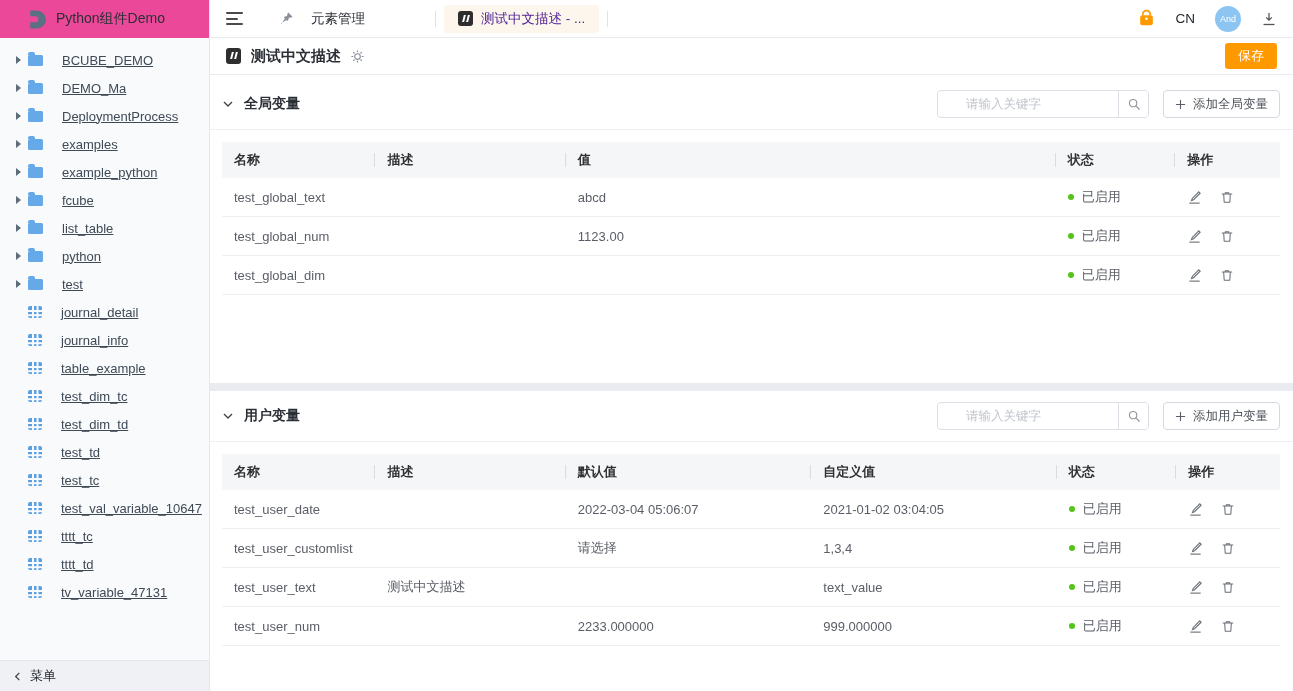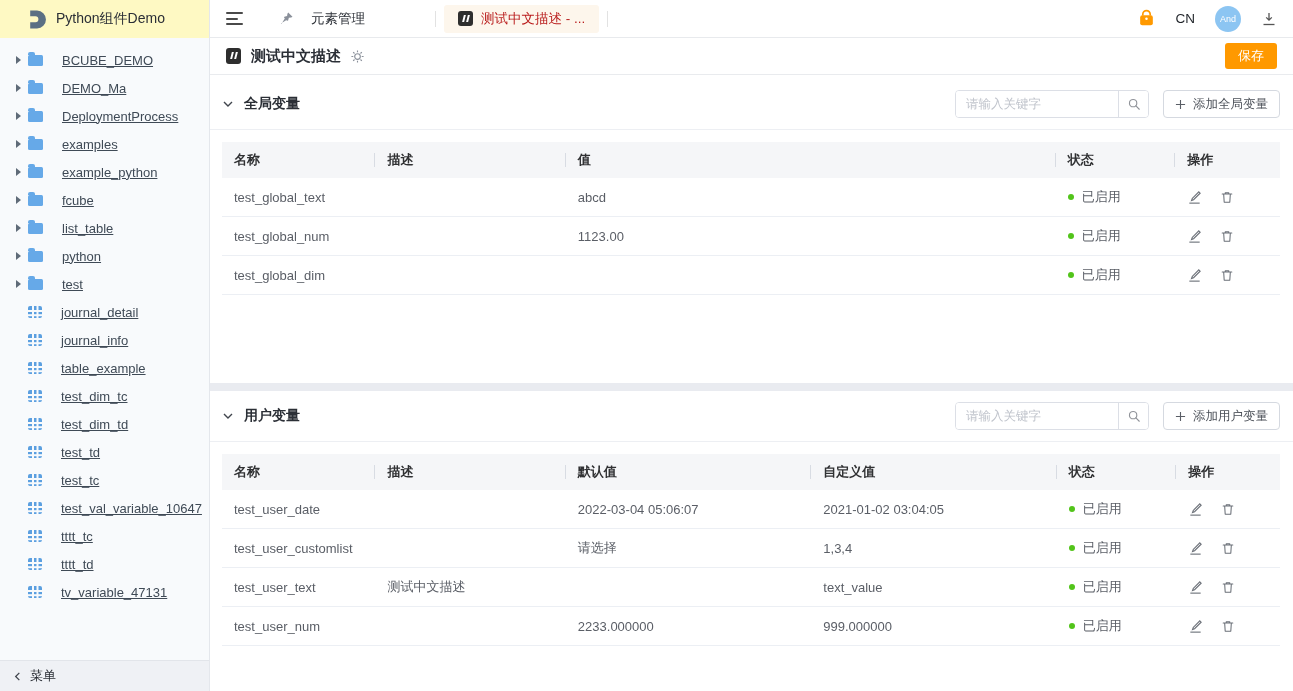--- a/index.html
+++ b/index.html
@@ -3,21 +3,21 @@
 <meta charset="utf-8">
 <style>
   * { box-sizing: border-box; margin: 0; padding: 0; }
   html,body { width:1293px; height:691px; overflow:hidden; }
   body {
     font-family: "Liberation Sans", "DejaVu Sans", sans-serif;
     display:flex; background:#fff; color:#303133; font-size:13px;
   }
   
   .sidebar { width:210px; flex:0 0 210px; background:#f8fafc; border-right:1px solid #e4e7ec; display:flex; flex-direction:column; }
-  .logo { height:38px; background:#fef9c3; display:flex; align-items:center; padding-left:26px; gap:9px; flex:0 0 38px; }
+  .logo { height:38px; background:#ec4899; display:flex; align-items:center; padding-left:26px; gap:9px; flex:0 0 38px; }
   .logo-text { font-size:14px; color:#2b2f36; }
   .tree { flex:1; padding-top:8px; overflow:hidden; }
   .titem { height:28px; display:flex; align-items:center; padding-left:8px; color:#3f4a56; cursor:pointer; }
   .caretbox { width:20px; display:flex; justify-content:center; align-items:center; flex:0 0 20px; }
   .caret { width:0; height:0; border-left:5px solid #5f6b78; border-top:4px solid transparent; border-bottom:4px solid transparent; }
   .fico { width:15px; height:11px; background:#66a9e8; border-radius:1.5px; position:relative; flex:0 0 15px; }
   .fico::before { content:""; position:absolute; top:-3px; left:0; width:7px; height:3px; background:#66a9e8; border-radius:2px 2px 0 0; }
   .gico { width:14px; height:12px; border-radius:2px; background:#5b9fe0; position:relative; overflow:hidden; flex:0 0 14px; }
   .gico::before { content:""; position:absolute; left:4px; top:0; width:2px; height:100%; background:#f8fafc; box-shadow:4.5px 0 0 #f8fafc; }
   .gico::after { content:""; position:absolute; top:3.5px; left:0; height:2px; width:100%; background:#f8fafc; box-shadow:0 4.2px 0 #f8fafc; }
@@ -26,39 +26,39 @@
 
   
   .main { flex:1; display:flex; flex-direction:column; min-width:0; }
   .topbar { height:38px; flex:0 0 38px; border-bottom:1px solid #e8eaed; display:flex; align-items:center; padding:0 16px; }
   .hamb { width:17px; height:13px; display:flex; flex-direction:column; justify-content:space-between; cursor:pointer; }
   .hamb i { height:2px; background:#4a4a4a; border-radius:1px; }
   .hamb i:nth-child(2){ width:70%; }
   .menu-tab { display:flex; align-items:center; gap:17px; margin-left:36px; font-size:13.5px; color:#2b2f36; cursor:pointer; }
   .tabs { margin-left:70px; display:flex; align-items:center; }
   .tabdiv { width:1px; height:16px; background:#e2e2e2; }
-  .active-tab { margin:0 8px; background:#fdf6ec; color:#b91c1c; height:28px; border-radius:3px; display:flex; align-items:center; gap:8px; padding:0 14px; font-size:13.5px; cursor:pointer; white-space:nowrap; }
+  .active-tab { margin:0 8px; background:#fdf6ec; color:#4c1d95; height:28px; border-radius:3px; display:flex; align-items:center; gap:8px; padding:0 14px; font-size:13.5px; cursor:pointer; white-space:nowrap; }
   .sq { width:15px; height:15px; background:#2e2e2e; border-radius:3px; position:relative; flex:0 0 15px; }
   .sq::before,.sq::after { content:""; position:absolute; top:4px; width:2px; height:7px; background:#fff; transform:skewX(-14deg); }
   .sq::before{ left:5px; } .sq::after{ left:9px; }
   .sq.big{ width:16px; height:16px; }
   .topbar-right { margin-left:auto; display:flex; align-items:center; gap:20px; }
   .lang { font-size:13.5px; color:#1f2329; cursor:pointer; }
   .avatar { width:26px; height:26px; border-radius:50%; background:#8cc5f2; color:#fff; font-size:9px; display:flex; align-items:center; justify-content:center; cursor:pointer; }
 
   .pagehead { height:37px; flex:0 0 37px; border-bottom:1px solid #e9ebee; display:flex; align-items:center; padding:0 16px; }
   .ptitle { font-size:15px; font-weight:bold; color:#2b2f36; margin:0 9px 0 10px; }
   .savebtn { margin-left:auto; background:#ff9900; color:#fff; height:26px; padding:0 13px; border-radius:3px; font-size:13px; border:none; cursor:pointer; }
 
   .content { flex:1; background:#fff; overflow:hidden; }
   .section { padding:0 13px 0 12px; }
   .sechead { height:34px; margin-top:12px; display:flex; align-items:center; }
   .sectitle { font-size:14px; font-weight:bold; color:#2b2f36; margin-left:10px; }
   .secright { margin-left:auto; display:flex; gap:14px; align-items:center; }
-  .searchgrp { display:flex; height:28px; border:1px solid #dcdfe6; border-radius:4px; overflow:hidden; background:#fff; }
+  .searchgrp { display:flex; height:28px; border:1px solid #dcdfe6; border-radius:4px; overflow:hidden; background:#fff;padding-left:18px; }
   .searchgrp input { width:162px; border:none; outline:none; padding:0 10px; font-size:12.5px; color:#606266; font-family:inherit; }
   .searchgrp input::placeholder { color:#c0c4cc; }
   .searchbtn { width:30px; border:none; border-left:1px solid #dcdfe6; background:#fff; display:flex; align-items:center; justify-content:center; cursor:pointer; }
   .addbtn { height:28px; border:1px solid #d5d9e0; border-radius:4px; background:#fff; display:flex; align-items:center; gap:7px; padding:0 11px; font-size:12.5px; color:#4a4f57; cursor:pointer; font-family:inherit; }
   .headline { border-bottom:1px solid #edeff3; margin:8px -13px 0 -12px; }
 
   .table { margin-top:12px; }
   .thead { display:grid; background:#f5f6f8; height:36px; align-items:center; font-weight:bold; color:#303133; }
   .th { padding-left:12px; position:relative; }
   .th:not(:last-child)::after { content:""; position:absolute; right:0; top:50%; transform:translateY(-50%); width:1px; height:14px; background:#d8dce3; }

